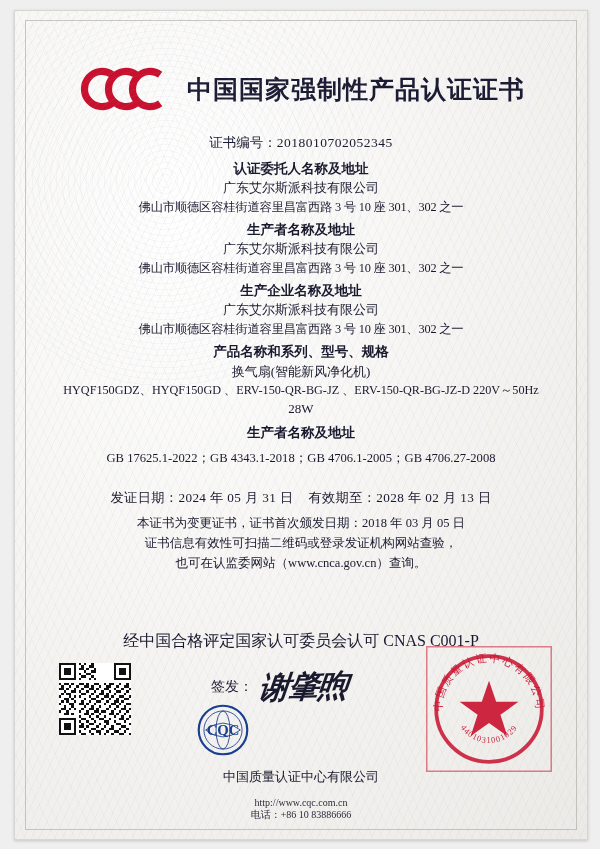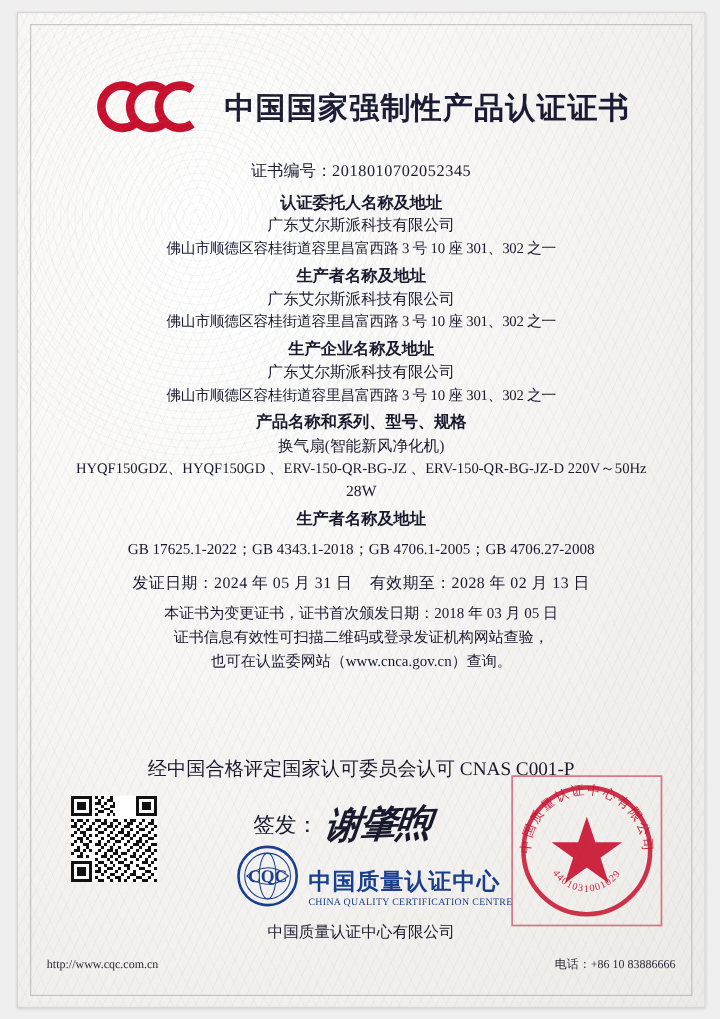--- a/index.html
+++ b/index.html
@@ -121,21 +121,21 @@
     font-size: 12.6px;
     margin-top: 8px;
   }
   .statement {
     font-size: 12.8px;
     margin-top: 7px;
     line-height: 1.55;
   }
   .dates {
     font-size: 13.2px;
-    margin-top: 9px;
+    margin-top: 21px;
     letter-spacing: .4px;
   }
   .note {
     font-size: 12.5px;
     margin-top: 6px;
     line-height: 1.6;
   }
   .cnas {
     position: absolute;
     left: 40px;
@@ -149,21 +149,21 @@
 
   
   .sign-block {
     position: absolute;
     left: 196px;
     top: 655px;
     display: flex;
     align-items: center;
   }
   .sign-label {
-    font-size: 18px;
+    font-size: 14px;
     color: #19192e;
     margin-right: 6px;
   }
   .signature {
     font-family: "Liberation Serif", serif;
     font-size: 31px;
     font-weight: bold;
     font-style: italic;
     color: #1a1a2e;
     letter-spacing: -2px;
@@ -219,24 +219,25 @@
     height: 132px;
   }
 
   
   .footer {
     position: absolute;
     left: 24px;
     top: 786px;
     width: 524px;
     display: flex;
-    justify-content: space-between;
+    justify-content: flex-end;
     align-items: center;
     font-size: 10px;
     color: #2a2a3a;
+    flex-direction: column;
   }
   .footer .mid { font-size: 9.6px; }
 </style>
 </head>
 <body>
 
 <div class="page">
   <div class="sheet">
     <div class="inner-frame"></div>
 
@@ -505,24 +506,20 @@
     </div>
 
     <div class="cqc-block">
       <svg class="cqc-mark" viewBox="0 0 60 60">
         <circle cx="30" cy="30" r="28" fill="none" stroke="#1a3f8f" stroke-width="2.5"></circle>
         <circle cx="30" cy="30" r="22" fill="none" stroke="#1a3f8f" stroke-width="1"></circle>
         <path d="M10 30 Q30 14 50 30 Q30 46 10 30 Z" fill="none" stroke="#1a3f8f" stroke-width="1"></path>
         <ellipse cx="30" cy="30" rx="8" ry="22" fill="none" stroke="#1a3f8f" stroke-width="1"></ellipse>
         <text x="30" y="36" font-family="Liberation Serif, serif" font-size="17" font-weight="bold" fill="#1a3f8f" text-anchor="middle">CQC</text>
       </svg>
-      <div class="cqc-text">
-        <div class="cqc-cn">中国质量认证中心</div>
-        <div class="cqc-en">CHINA QUALITY CERTIFICATION CENTRE</div>
-      </div>
     </div>
 
     <div class="company-line">中国质量认证中心有限公司</div>
 
     <svg class="seal" viewBox="0 0 140 140">
       <defs>
         <path id="sealTop" d="M70,70 m-50,0 a50,50 0 1,1 100,0" fill="none"></path>
         <path id="sealBottom" d="M70,70 m-36,0 a36,36 0 1,0 72,0" fill="none"></path>
       </defs>
       <rect x="4" y="4" width="132" height="132" fill="none" stroke="#c8102e" stroke-width="1.5" opacity="0.55"></rect>

